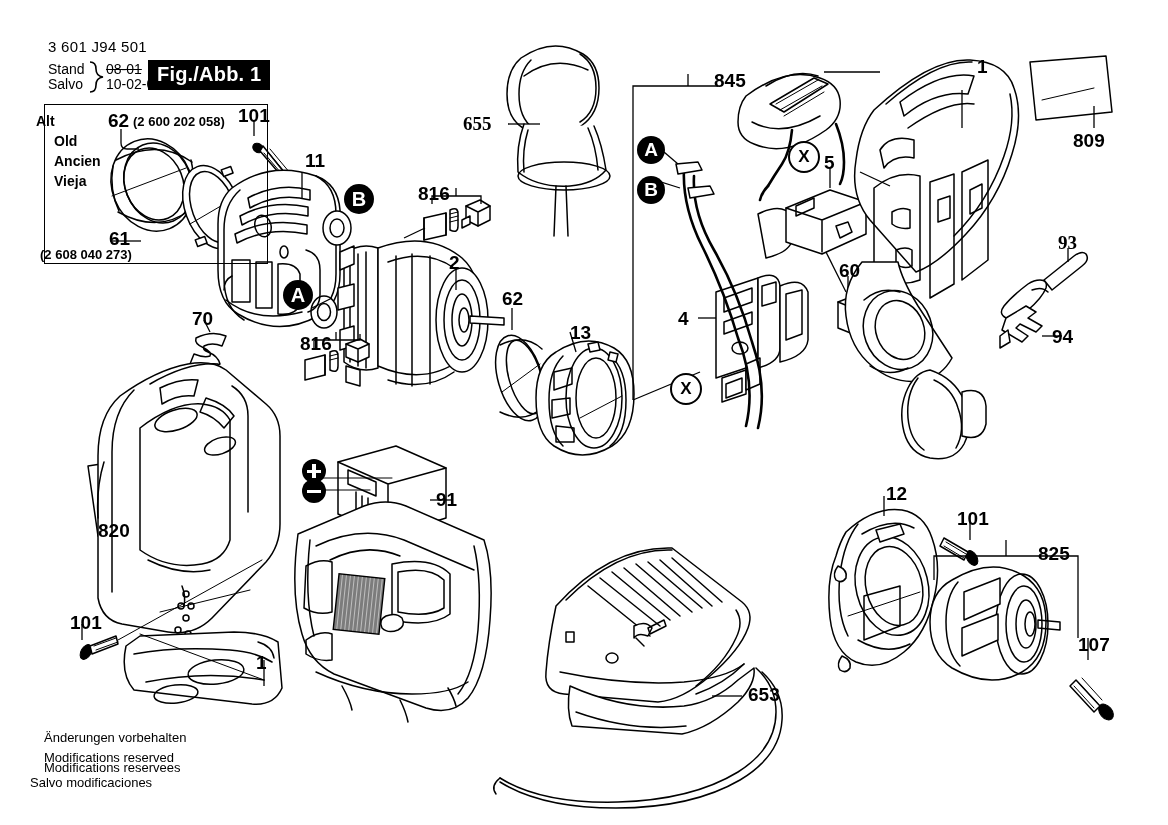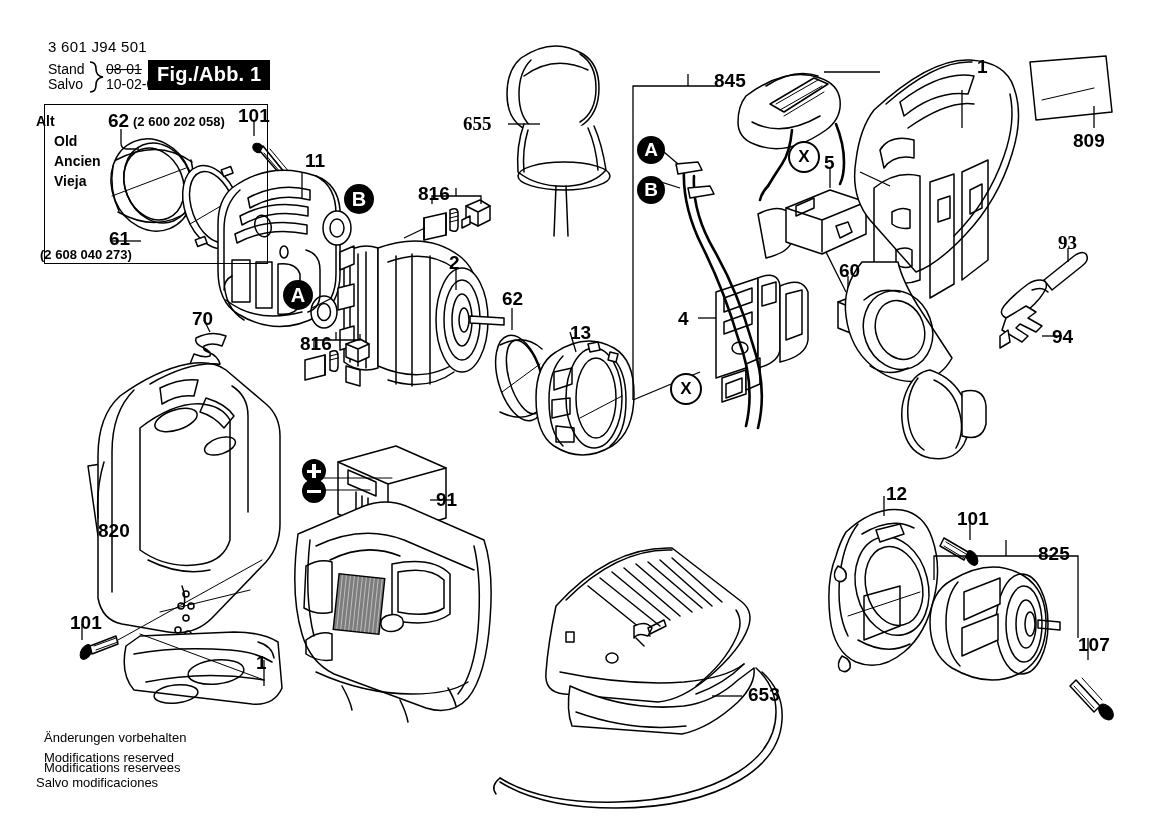--- a/index.html
+++ b/index.html
@@ -502,15 +502,15 @@
     <i style="left:5px;top:10.5px;width:14px;height:3.4px;"></i>
     <i style="left:10.3px;top:5px;width:3.4px;height:14px;"></i>
   </div>
   <div class="pmark" style="left:302px;top:479px;width:24px;height:24px;">
     <i style="left:5px;top:10.5px;width:14px;height:3.4px;"></i>
   </div>
 
   <div class="txt foot" style="left:44px;top:730px;">Änderungen vorbehalten</div>
   <div class="txt foot" style="left:44px;top:710px;margin-top:40px;">Modifications reserved</div>
   <div class="txt foot" style="left:44px;top:760px;">Modifications reservees</div>
-  <div class="txt foot" style="left:36px;top:775px;">Salvo modificaciones</div>
+  <div class="txt foot" style="left:30px;top:775px;">Salvo modificaciones</div>
 
 </div>
 
 </body></html>

